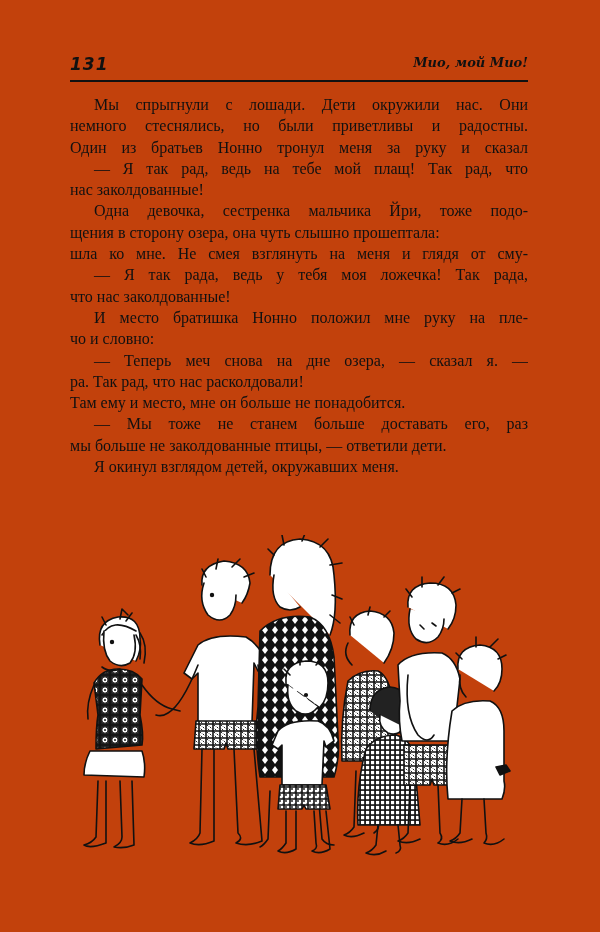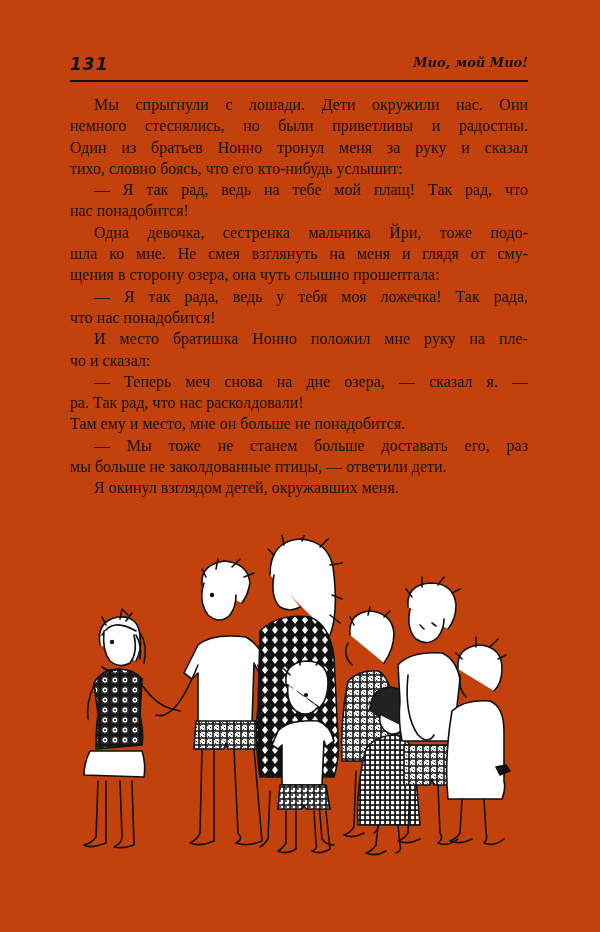--- a/index.html
+++ b/index.html
@@ -23,30 +23,29 @@
   <div class="running-head">
     <span class="page-number">131</span>
     <span class="book-title">Мио, мой Мио!</span>
   </div>
   <div class="head-rule"></div>
 
   <div class="body-text" id="body-text">
     <span class="line indent">Мы спрыгнули с лошади. Дети окружили нас. Они</span>
     <span class="line">немного стеснялись, но были приветливы и радостны.</span>
     <span class="line">Один из братьев Нонно тронул меня за руку и сказал</span>
-    <span class="line last">тихо, словно боясь, что его кто-нибудь услышит:</span>
     <span class="line indent">— Я так рад, ведь на тебе мой плащ! Так рад, что</span>
-    <span class="line last">нас понадобится!</span>
+    <span class="line last">нас заколдованные!</span>
     <span class="line indent">Одна девочка, сестренка мальчика Йри, тоже подо-</span>
+    <span class="line last">щения в сторону озера, она чуть слышно прошептала:</span>
     <span class="line">шла ко мне. Не смея взглянуть на меня и глядя от сму-</span>
-    <span class="line last">щения в сторону озера, она чуть слышно прошептала:</span>
     <span class="line indent">— Я так рада, ведь у тебя моя ложечка! Так рада,</span>
-    <span class="line last">что нас понадобится!</span>
+    <span class="line last">что нас заколдованные!</span>
     <span class="line indent">И место братишка Нонно положил мне руку на пле-</span>
-    <span class="line last">чо и сказал:</span>
+    <span class="line last">чо и словно:</span>
     <span class="line indent">— Теперь меч снова на дне озера, — сказал я. —</span>
     <span class="line last">ра. Так рад, что нас расколдовали!</span>
     <span class="line last">Там ему и место, мне он больше не понадобится.</span>
     <span class="line indent">— Мы тоже не станем больше доставать его, раз</span>
     <span class="line last">мы больше не заколдованные птицы, — ответили дети.</span>
     <span class="line indent last">Я окинул взглядом детей, окружавших меня.</span>
   </div>
 
   <div class="illustration">
     <svg width="440" height="325" viewBox="0 0 440 325" xmlns="http://www.w3.org/2000/svg" fill="none" stroke="#111" stroke-width="1.6" stroke-linecap="round" stroke-linejoin="round">

